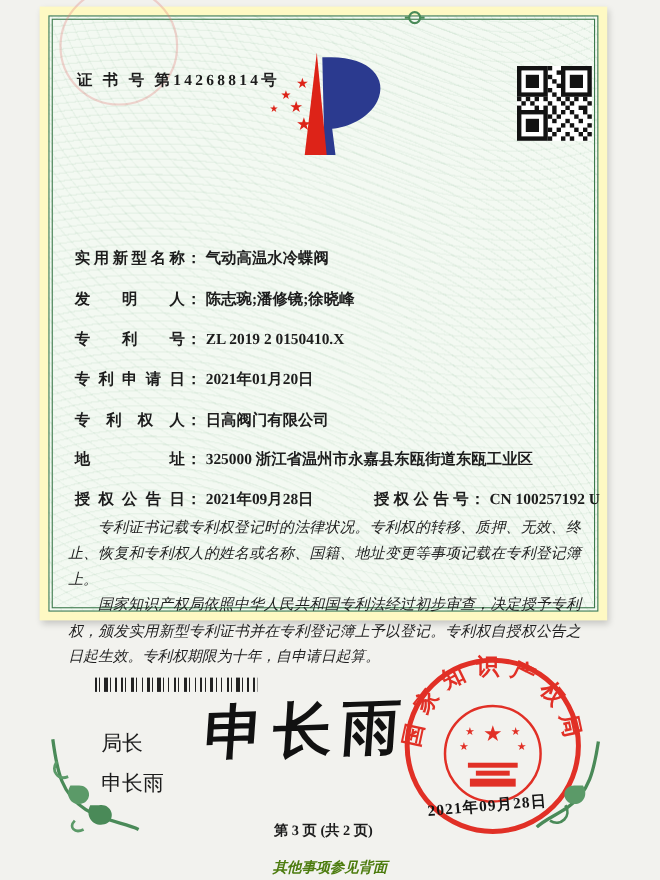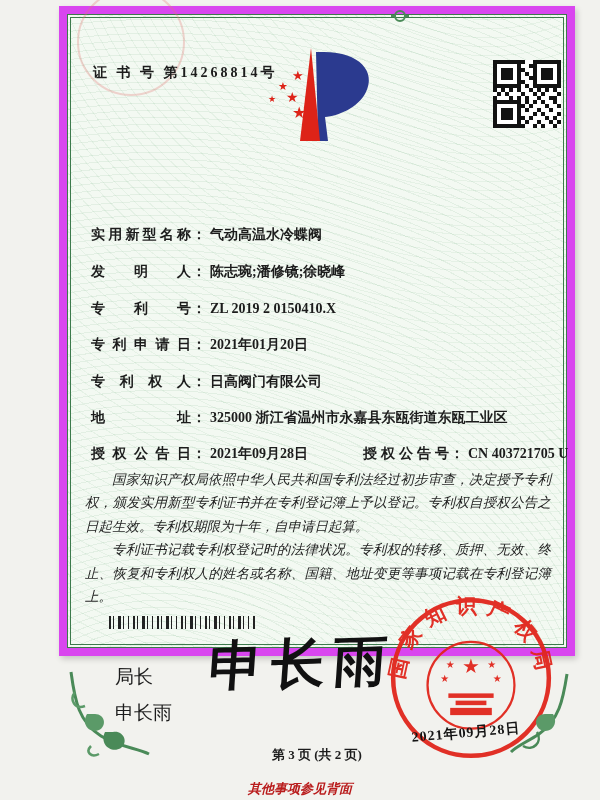--- a/index.html
+++ b/index.html
@@ -1,19 +1,19 @@
 <!DOCTYPE html>
 <html><head>
 <meta charset="utf-8">
 <style>
   html,body{margin:0;padding:0;}
   body{width:600px;height:800px;background:#f2f2ee;font-family:"Liberation Serif","DejaVu Serif",serif;position:relative;overflow:hidden;}
   .stage{position:absolute;inset:0;}
   
-  .sheet{position:absolute;left:36px;top:6px;width:516px;height:650px;background:#d946ef;box-shadow:2px 3px 6px rgba(0,0,0,.18);margin-left:23px;}
+  .sheet{position:absolute;left:36px;top:6px;width:516px;height:558px;background:#fef9c3;box-shadow:2px 3px 6px rgba(0,0,0,.18);}
   .frame{position:absolute;inset:8px;border:4px double #3c7a4c;
     background-color:#f3f9f2;
     background-image:
       repeating-radial-gradient(circle at 18% 130%, rgba(110,170,125,.13) 0 1px, transparent 1px 7px),
       repeating-radial-gradient(circle at 85% -30%, rgba(110,170,125,.10) 0 1px, transparent 1px 9px);
   }
   .txt{color:#1c1c1c;}
   .certno{position:absolute;left:34px;top:58px;font-size:14px;font-weight:600;letter-spacing:3px;}
   .wm-ring{position:absolute;left:18px;top:-18px;width:104px;height:104px;border:2px solid rgba(225,120,115,.30);border-radius:50%;}
   .logo{position:absolute;left:50%;top:38px;transform:translateX(-50%);}
@@ -43,21 +43,21 @@
   .pair2 .flabel{width:86px;}
   .body-text{position:absolute;left:26px;right:24px;top:462px;font-size:13.5px;line-height:1.74;font-style:italic;font-weight:500;text-align:justify;color:#1e1e1e;}
   .body-text p{margin:0;text-indent:2em;}
   .barcode{position:absolute;left:50px;top:610px;width:148px;height:13px;
     background:repeating-linear-gradient(90deg,#222 0 2px,transparent 2px 4px,#222 4px 5px,transparent 5px 9px,#222 9px 12px,transparent 12px 14px,#222 14px 15px,transparent 15px 19px,#222 19px 20px,transparent 20px 24px);}
   .sigblock{position:absolute;left:56px;top:653px;font-size:19px;font-weight:400;line-height:1.9;}
   .autograph{position:absolute;left:150px;top:622px;font-size:54px;font-weight:600;letter-spacing:8px;transform:rotate(-2deg) skewX(-6deg);color:#111;}
   .seal{position:absolute;left:326px;top:586px;width:172px;height:172px;opacity:.95;}
   .seal-date{position:absolute;left:322px;top:718px;width:170px;text-align:center;font-size:14px;font-weight:700;letter-spacing:1px;transform:rotate(-5deg);color:#151515;}
   .pagefoot{position:absolute;left:0;right:0;top:740px;text-align:center;font-size:13px;font-weight:600;}
-  .backnote{position:absolute;left:0;right:0;top:780px;text-align:center;font-size:13px;font-style:italic;font-weight:600;color:#b91c1c;}
+  .backnote{position:absolute;left:0;right:0;top:780px;text-align:center;font-size:13px;font-style:italic;font-weight:600;color:#4d7c0f;}
   .flourish{position:absolute;}
   .fl-bl{left:2px;top:656px;}
   .fl-br{left:448px;top:664px;transform:scaleX(-1);}
   .fl-top{left:330px;top:0px;}
 </style>
 </head>
 <body>
 
 <div class="stage">
   <div class="sheet">
@@ -100,28 +100,28 @@
       </div>
       <div class="frow r5">
         <span class="flabel">专利权人</span><span class="fcolon">：</span><span>日高阀门有限公司</span>
       </div>
       <div class="frow r6">
         <span class="flabel">地址</span><span class="fcolon">：</span><span>325000 浙江省温州市永嘉县东瓯街道东瓯工业区</span>
       </div>
       <div class="frow r7">
         <span class="flabel">授权公告日</span><span class="fcolon">：</span><span>2021年09月28日</span>
         <span class="pair2">
-          <span class="flabel">授权公告号</span><span class="fcolon">：</span><span>CN 403721705 U</span>
+          <span class="flabel">授权公告号</span><span class="fcolon">：</span><span>CN 100257192 U</span>
         </span>
       </div>
     </div>
 
     <div class="body-text">
+      <p>专利证书记载专利权登记时的法律状况。专利权的转移、质押、无效、终止、恢复和专利权人的姓名或名称、国籍、地址变更等事项记载在专利登记簿上。</p>
       <p>国家知识产权局依照中华人民共和国专利法经过初步审查，决定授予专利权，颁发实用新型专利证书并在专利登记簿上予以登记。专利权自授权公告之日起生效。专利权期限为十年，自申请日起算。</p>
-      <p>专利证书记载专利权登记时的法律状况。专利权的转移、质押、无效、终止、恢复和专利权人的姓名或名称、国籍、地址变更等事项记载在专利登记簿上。</p>
     </div>
 
     <div class="barcode"></div>
 
     <div class="sigblock txt">
       <div>局长</div>
       <div>申长雨</div>
     </div>
     <div class="autograph">申长雨</div>
 

